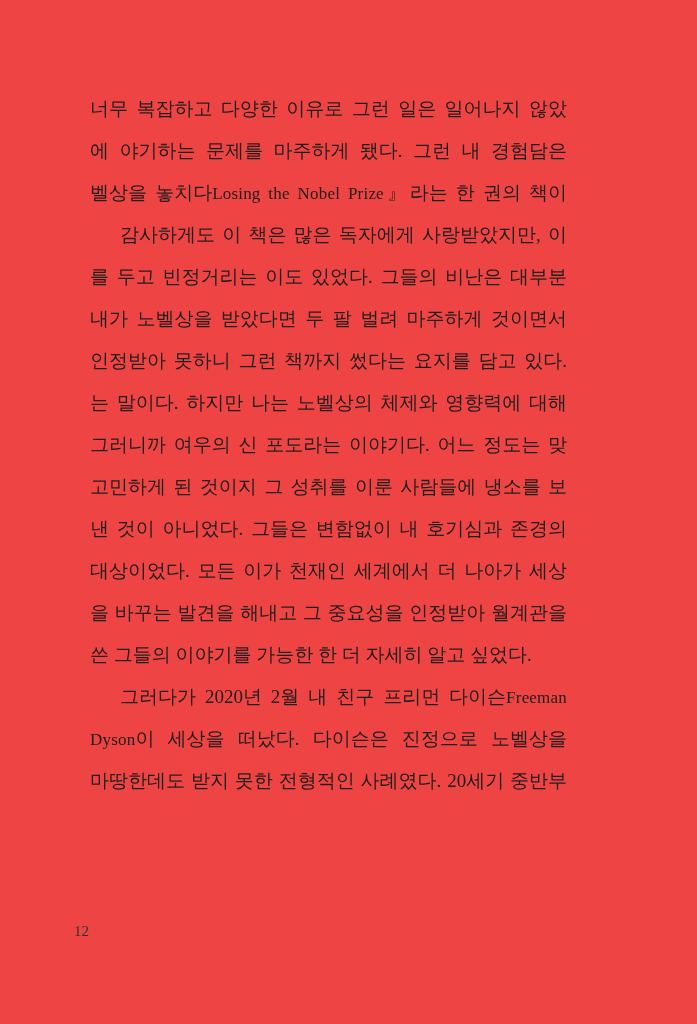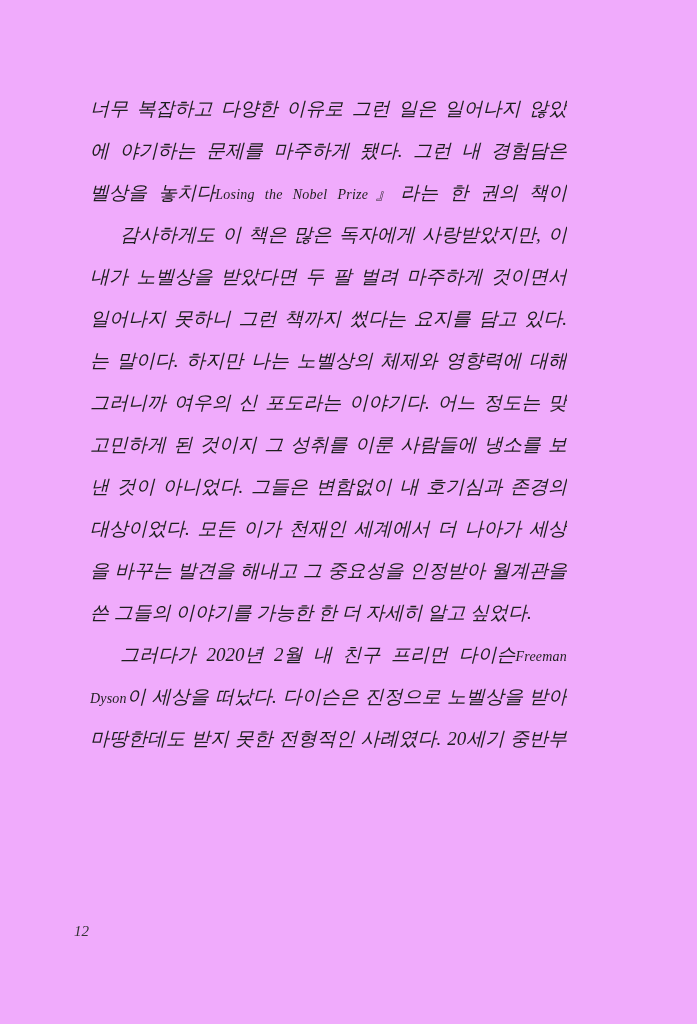--- a/index.html
+++ b/index.html
@@ -11,22 +11,21 @@
     height: 1024px;
     position: relative;
     background: #ffffff;
     font-family: "Liberation Serif", "DejaVu Serif", serif;
     color: #1e1e1e;
     overflow: hidden;
   }
   .book-page {
     position: absolute;
     inset: 0;
-    background: #f0abfc;
-    font-style: italic;
+    background: #ef4444;
   }
   .text-block {
     position: absolute;
     left: 90px;
     top: 88px;
     width: 477px;
   }
   .line {
     height: 42px;
     line-height: 42px;
@@ -40,43 +39,44 @@
   .line.para-end {
     text-align-last: left;
   }
   .line.indent {
     padding-left: 30px;
   }
   .seg-ko {
     font-size: 19px;
   }
   .seg-en {
-    font-size: 14px;
+    font-size: 17px;
     letter-spacing: 0.2px;
   }
   .page-number {
     position: absolute;
     left: 74px;
     top: 921px;
     font-size: 15px;
     line-height: 20px;
     color: #333333;
   }
 </style>
 </head>
 <body>
 
 <main class="book-page">
   <div class="text-block">
       <div class="line"><span class="seg-ko">너무 복잡하고 다양한 이유로 그런 일은 일어나지 않았</span></div>
       <div class="line"><span class="seg-ko">에 야기하는 문제를 마주하게 됐다. 그런 내 경험담은 『노</span></div>
       <div class="line para-end"><span class="seg-ko">벨상을 놓치다</span><span class="seg-en">Losing the Nobel Prize</span><span class="seg-ko">』라는 한 권의 책이 되었다.</span></div>
       <div class="line indent"><span class="seg-ko">감사하게도 이 책은 많은 독자에게 사랑받았지만, 이</span></div>
+      <div class="line"><span class="seg-ko">를 두고 빈정거리는 이도 있었다. 그들의 비난은 대부분</span></div>
       <div class="line"><span class="seg-ko">내가 노벨상을 받았다면 두 팔 벌려 마주하게 것이면서</span></div>
-      <div class="line"><span class="seg-ko">일어나지 못하니 그런 책까지 썼다는 요지를 담고 있다.</span></div>
+      <div class="line"><span class="seg-ko">인정받아 못하니 그런 책까지 썼다는 요지를 담고 있다.</span></div>
       <div class="line"><span class="seg-ko">는 말이다. 하지만 나는 노벨상의 체제와 영향력에 대해</span></div>
       <div class="line"><span class="seg-ko">그러니까 여우의 신 포도라는 이야기다. 어느 정도는 맞</span></div>
       <div class="line"><span class="seg-ko">고민하게 된 것이지 그 성취를 이룬 사람들에 냉소를 보</span></div>
       <div class="line"><span class="seg-ko">낸 것이 아니었다. 그들은 변함없이 내 호기심과 존경의</span></div>
       <div class="line"><span class="seg-ko">대상이었다. 모든 이가 천재인 세계에서 더 나아가 세상</span></div>
       <div class="line"><span class="seg-ko">을 바꾸는 발견을 해내고 그 중요성을 인정받아 월계관을</span></div>
       <div class="line para-end"><span class="seg-ko">쓴 그들의 이야기를 가능한 한 더 자세히 알고 싶었다.</span></div>
       <div class="line indent"><span class="seg-ko">그러다가 2020년 2월 내 친구 프리먼 다이슨</span><span class="seg-en">Freeman</span></div>
       <div class="line"><span class="seg-en">Dyson</span><span class="seg-ko">이 세상을 떠났다. 다이슨은 진정으로 노벨상을 받아</span></div>
       <div class="line"><span class="seg-ko">마땅한데도 받지 못한 전형적인 사례였다. 20세기 중반부</span></div>

